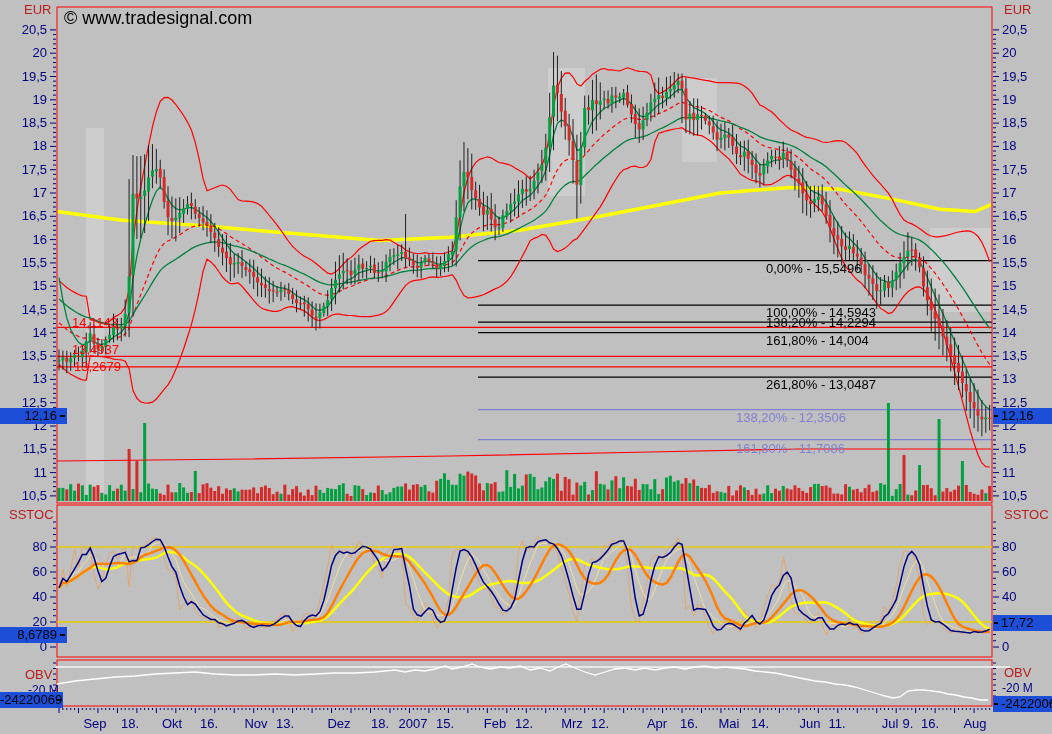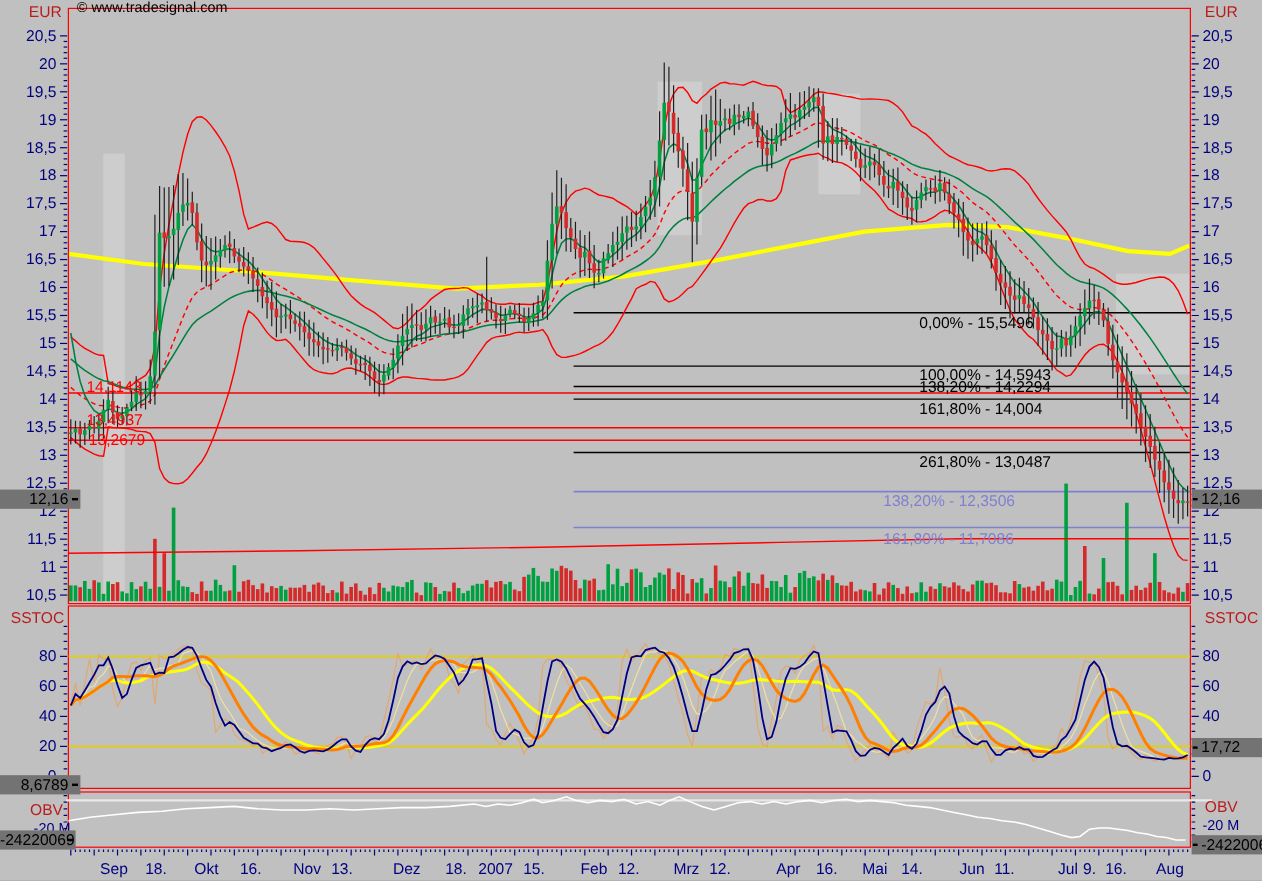--- a/index.html
+++ b/index.html
@@ -1,21 +1,21 @@
 <!DOCTYPE html>
 <html><head>
 <meta charset="utf-8">
 <style>
   html,body{margin:0;padding:0;background:#9a9a9a;}
   .stage{position:relative;width:1052px;height:734px;background:#c0c0c0;overflow:hidden;
          font-family:"Liberation Sans",sans-serif;}
   svg{position:absolute;left:0;top:0;}
   .lbl{position:absolute;color:#b91c1c;font-size:13px;line-height:13px;white-space:nowrap;}
   .blk{color:#000;}
-  .vbox{position:absolute;background:#737373;color:#000;font-size:13px;line-height:16px;height:16px;
+  .vbox{position:absolute;background:#1d4ed8;color:#000;font-size:13px;line-height:16px;height:16px;
         overflow:hidden;white-space:nowrap;}
   .vbox.r{text-align:right;padding-right:10px;}
   .vbox.l{text-align:left;padding-left:8px;}
   .vbox.r::after{content:"";position:absolute;right:2px;top:7px;width:5px;height:2px;background:#000;}
   .vbox.l::before{content:"";position:absolute;left:1px;top:7px;width:4px;height:2px;background:#000;}
   .mini{position:absolute;color:#000080;font-size:12px;line-height:11px;white-space:nowrap;}
 </style>
 </head>
 <body>
 
@@ -1387,33 +1387,33 @@
         <text x="908" y="728" fill="#000080" text-anchor="middle" font-size="13" font-family="&quot;Liberation Sans&quot;,sans-serif">9.</text>
         <text x="930" y="728" fill="#000080" text-anchor="middle" font-size="13" font-family="&quot;Liberation Sans&quot;,sans-serif">16.</text>
         <text x="975" y="728" fill="#000080" text-anchor="middle" font-size="13" font-family="&quot;Liberation Sans&quot;,sans-serif">Aug</text>
       </g>
       <rect x="57" y="7" width="935" height="496" fill="transparent"></rect>
       <rect x="57" y="505" width="935" height="152" fill="transparent"></rect>
       <rect x="57" y="660" width="935" height="46" fill="transparent"></rect>
     </svg>
 
   <div class="lbl" style="left:24px;top:3px;">EUR</div>
-  <div class="lbl blk" style="left:64px;top:0;font-size:12px;">© www.tradesignal.com</div>
+  <div class="lbl blk" style="left:64px;top:12px;font-size:18px;">© www.tradesignal.com</div>
   <div class="lbl" style="left:1004px;top:3px;">EUR</div>
 
   <div class="lbl" style="left:9px;top:508px;">SSTOC</div>
   <div class="lbl" style="left:1004px;top:508px;">SSTOC</div>
 
   <div class="lbl" style="left:25px;top:668px;">OBV</div>
   <div class="lbl" style="left:1004px;top:666px;">OBV</div>
 
   <div class="mini" style="left:28px;top:685px;">-20 M</div>
   <div class="mini" style="left:1002px;top:683px;">-20 M</div>
 
   <div class="vbox r" style="left:0;top:408px;width:57px;">12,16</div>
   <div class="vbox l" style="left:993px;top:408px;width:59px;">12,16</div>
 
-  <div class="vbox r" style="left:0;top:627px;width:57px;margin-top:19px;">8,6789</div>
+  <div class="vbox r" style="left:0;top:627px;width:57px;">8,6789</div>
   <div class="vbox l" style="left:993px;top:615px;width:59px;">17,72</div>
 
   <div class="vbox r" style="left:0;top:692px;width:57px;padding-right:6px;">-24220069</div>
   <div class="vbox l" style="left:993px;top:696px;width:59px;">-24220069</div>
 </div>
 
 </body></html>

